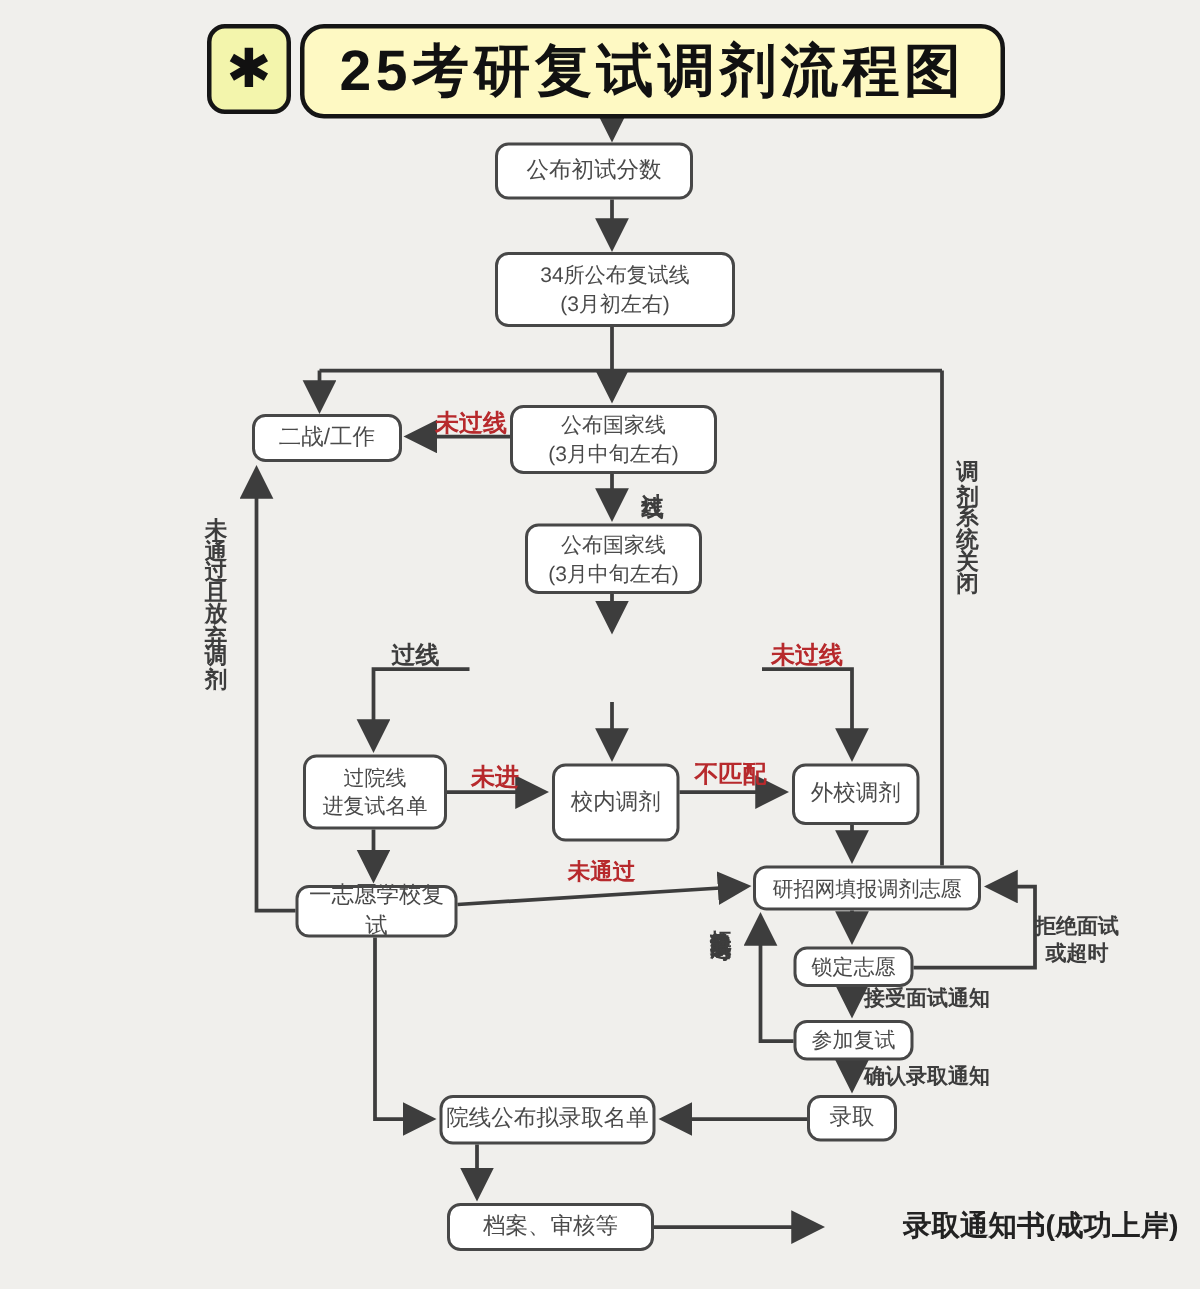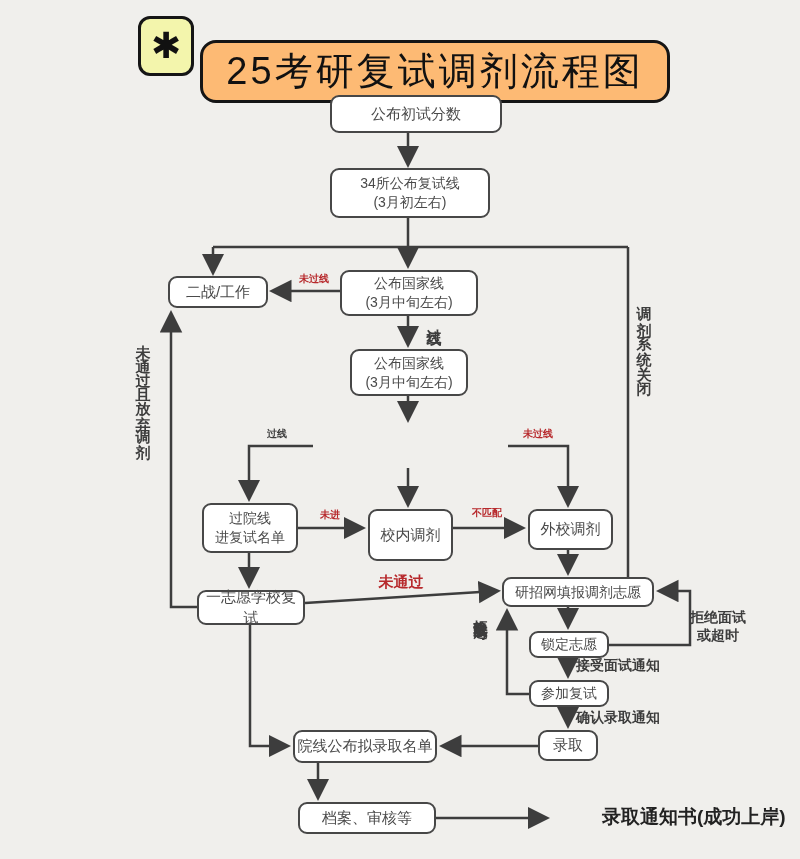--- a/index.html
+++ b/index.html
@@ -10,35 +10,35 @@
   body{font-family:"Liberation Sans","DejaVu Sans",sans-serif;}
   .stage{position:relative;width:800px;height:859px;background:var(--bg);overflow:hidden;}
   svg.wires{position:absolute;left:0;top:0;z-index:1;}
   .box{
     position:absolute;z-index:2;background:#fff;border:2.5px solid var(--box_border);
     border-radius:9px;display:flex;align-items:center;justify-content:center;
     color:var(--text);font-size:15px;text-align:center;white-space:pre-line;line-height:1.35;
     box-sizing:border-box;
   }
   .box.small{font-size:14px;}
-  .lbl{position:absolute;z-index:3;font-weight:bold;font-size:10px;color:var(--line);
+  .lbl{position:absolute;z-index:3;font-weight:bold;font-size:16px;color:var(--line);
        white-space:pre-line;text-align:center;line-height:1.25;}
   .lbl.red{color:var(--red);}
   .vlbl{position:absolute;z-index:3;writing-mode:vertical-lr;text-orientation:upright;
         color:var(--line);font-weight:600;font-size:15px;}
   .title-badge{
     position:absolute;left:138px;top:16px;width:50px;height:54px;z-index:2;
     background:var(--icon_bg);border:3px solid #151515;border-radius:12px;
     display:flex;align-items:center;justify-content:center;font-size:36px;font-weight:bold;color:#111;
   }
   .title-box{
     position:absolute;left:200px;top:16px;width:464px;height:57px;z-index:2;
-    background:#fdba74;border:3.5px solid #151515;border-radius:16px;
+    background:#fef9c3;border:3.5px solid #151515;border-radius:16px;
     display:flex;align-items:center;justify-content:center;
-    font-size:38px;font-weight:normal;color:#111;letter-spacing:3px;white-space:nowrap;margin-top:24px;
+    font-size:38px;font-weight:bold;color:#111;letter-spacing:3px;white-space:nowrap;
   }
   .final-text{position:absolute;left:558px;top:804px;z-index:3;font-size:19px;font-weight:bold;color:#222;white-space:nowrap;margin-left:44px;}
 </style>
 </head>
 <body>
 
 <div class="stage">
 
   <svg class="wires" width="800" height="859" viewBox="0 0 800 859" fill="none" stroke="#3d3d3d" stroke-width="2.5">
     <defs>
@@ -71,21 +71,21 @@
     <path d="M529,694 H507 V613" marker-end="url(#ah)"></path>
     <path d="M568,707 V724" marker-end="url(#ah)"></path>
     <path d="M538,746 H444" marker-end="url(#ah)"></path>
     <path d="M318,763 V796" marker-end="url(#ah)"></path>
     <path d="M436,818 H545" marker-end="url(#ah)"></path>
   </svg>
 
   <div class="title-badge">✱</div>
   <div class="title-box">25考研复试调剂流程图</div>
 
-  <div class="box" style="left:330px;top:95px;width:172px;height:38px;">公布初试分数</div>
+  <div class="box" style="left:330px;top:95px;width:132px;height:38px;">公布初试分数</div>
   <div class="box small" style="left:330px;top:168px;width:160px;height:50px;">34所公布复试线
 (3月初左右)</div>
   <div class="box" style="left:168px;top:276px;width:100px;height:32px;">二战/工作</div>
   <div class="box small" style="left:340px;top:270px;width:138px;height:46px;">公布国家线
 (3月中旬左右)</div>
   <div class="box small" style="left:350px;top:349px;width:118px;height:47px;">公布国家线
 (3月中旬左右)</div>
   <div class="box small" style="left:202px;top:503px;width:96px;height:50px;">过院线
 进复试名单</div>
   <div class="box" style="left:368px;top:509px;width:85px;height:52px;">校内调剂</div>

